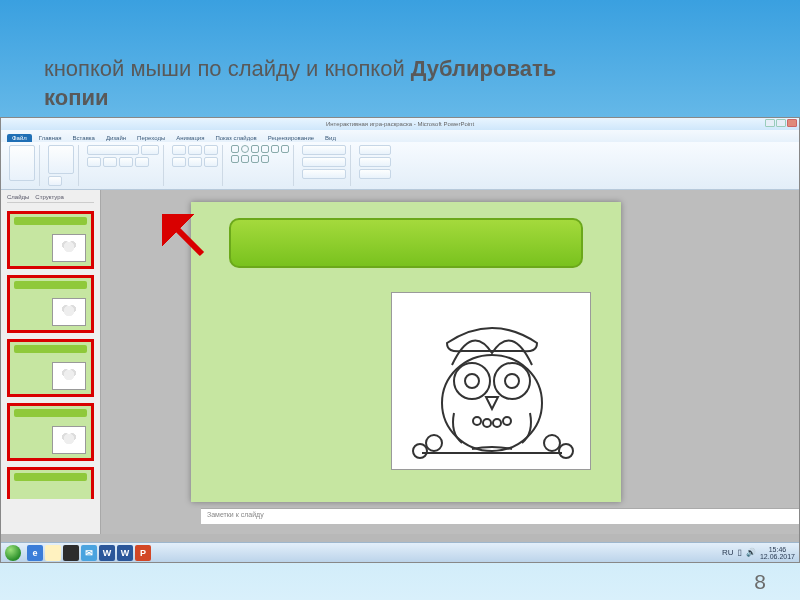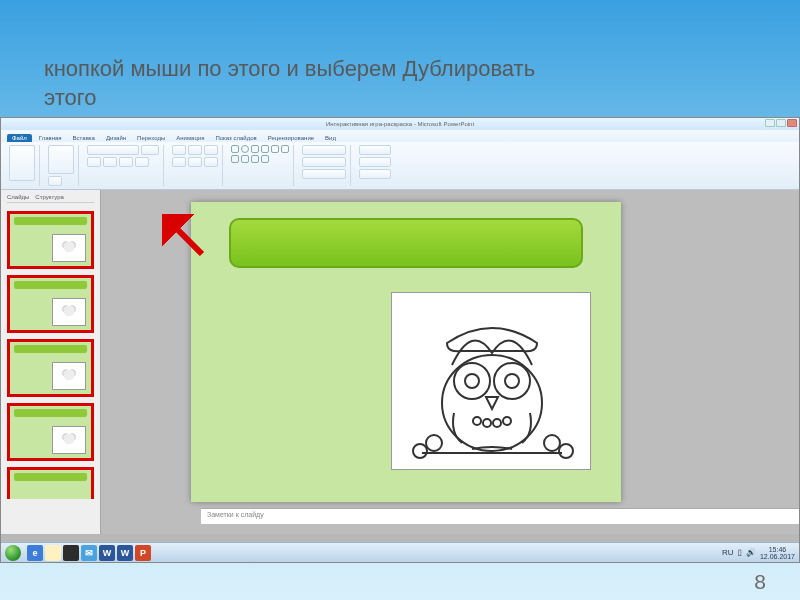--- a/index.html
+++ b/index.html
@@ -7,21 +7,21 @@
     width: 800px; height: 600px; overflow: hidden;
     font-family: Arial, sans-serif;
     background: linear-gradient(180deg, #3aa0e0 0%, #9cd7f2 45%, #d9f0fb 100%);
   }
   .instruction {
     padding: 24px 44px 8px 44px;
     font-size: 22px;
     line-height: 1.35;
     color: #595959;
   }
-  .instruction strong { font-weight: normal; text-align: center; }
+  .instruction strong { font-weight: bold; text-align: center; }
 
   .screenshot {
     position: absolute;
     left: 0; top: 117px; width: 800px; height: 446px;
     background: #b8b8b8;
     border: 1px solid #888;
   }
 
   
   .titlebar {
@@ -169,22 +169,22 @@
   .pagenum {
     position: absolute; right: 34px; bottom: 6px;
     font-size: 21px; color: #6b6b6b;
   }
 </style>
 </head>
 <body>
 
 <div class="instruction">
   <br>
-  <span>кнопкой мыши по этого и выберем </span><strong>Дублировать</strong><br>
-  <strong>этого</strong>
+  <span>кнопкой мыши по слайду и кнопкой </span><strong>Дублировать</strong><br>
+  <strong>копии</strong>
 </div>
 
 <div class="screenshot">
 
   <div class="titlebar">
     <span>Интерактивная игра-раскраска - Microsoft PowerPoint</span>
     <div class="winbtns">
       <span></span>
       <span></span>
       <span></span>

